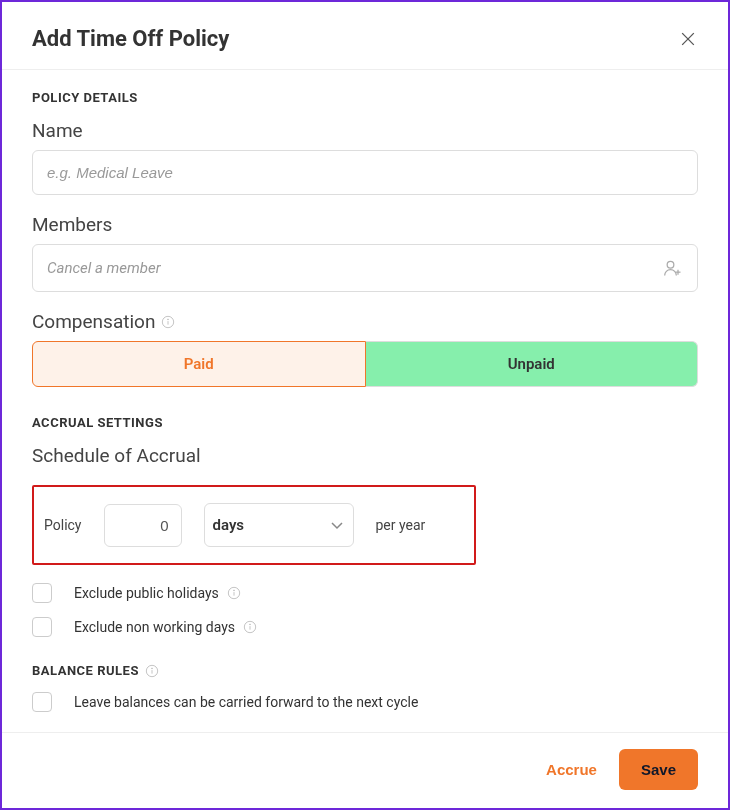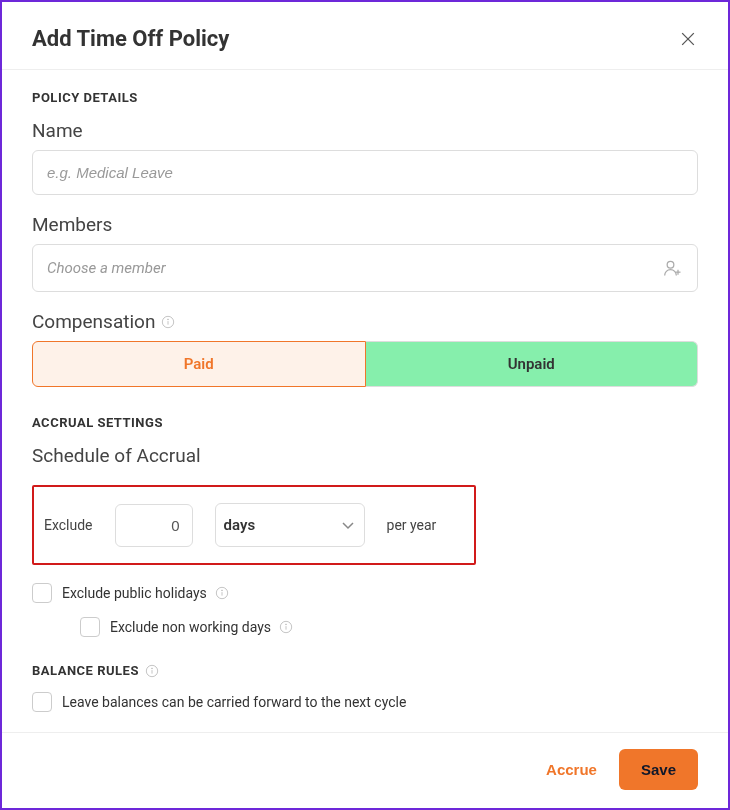--- a/index.html
+++ b/index.html
@@ -147,21 +147,21 @@
       font-size: 15px;
       font-weight: 600;
       display: flex;
       justify-content: space-between;
       align-items: center;
       cursor: pointer;
     }
     .checkbox-row {
       display: flex;
       align-items: center;
-      gap: 10px;
+      gap: 22px;
       margin-bottom: 14px;
     }
     .checkbox {
       width: 20px; height: 20px;
       border: 1px solid #ccc;
       border-radius: 4px;
       cursor: pointer;
       background: #fff;
       flex-shrink: 0;
     }
@@ -219,21 +219,21 @@
     <div class="section-heading">POLICY DETAILS</div>
 
     <div class="field-block">
       <div class="field-label">Name</div>
       <input type="text" class="text-input" placeholder="e.g. Medical Leave" style="">
     </div>
 
     <div class="field-block">
       <div class="field-label">Members</div>
       <div class="member-input">
-        <span class="placeholder">Choose a member</span>
+        <span class="placeholder">Cancel a member</span>
         <span class="person-add-icon">
           <svg viewBox="0 0 24 24" fill="none" stroke="currentColor" stroke-width="1.5">
             <circle cx="9" cy="8" r="4"></circle>
             <path d="M2 21c0-4 3-7 7-7s7 3 7 7"></path>
             <line x1="18" y1="14" x2="18" y2="20"></line>
             <line x1="15" y1="17" x2="21" y2="17"></line>
           </svg>
         </span>
       </div>
     </div>
@@ -255,21 +255,21 @@
       </div>
     </div>
 
     <div class="section-heading">ACCRUAL SETTINGS</div>
 
     <div class="field-block">
       <div class="field-label">Schedule of Accrual</div>
     </div>
 
     <div class="accrue-box">
-      <span class="accrue-label">Exclude</span>
+      <span class="accrue-label">Policy</span>
       <input type="text" class="num-input" value="0" style="">
       <div class="unit-select">
         <span>days</span>
         <span class="select-arrow">
           <svg viewBox="0 0 16 16" fill="none" stroke="currentColor" stroke-width="1.5">
               <polyline points="3,6 8,11 13,6"></polyline>
             </svg>
         </span>
       </div>
       <span class="accrue-label">per year</span>
@@ -282,21 +282,21 @@
         <span class="info-icon">
           <svg viewBox="0 0 16 16" fill="none" stroke="currentColor" stroke-width="1">
               <circle cx="8" cy="8" r="6.5"></circle>
               <line x1="8" y1="7" x2="8" y2="11"></line>
               <circle cx="8" cy="5" r="0.5" fill="currentColor"></circle>
             </svg>
         </span>
       </div>
     </div>
 
-    <div class="checkbox-row" style="margin-bottom:26px;margin-left:48px;">
+    <div class="checkbox-row" style="margin-bottom:26px;">
       <div class="checkbox"></div>
       <div class="checkbox-label">
         <span>Exclude non working days</span>
         <span class="info-icon">
           <svg viewBox="0 0 16 16" fill="none" stroke="currentColor" stroke-width="1">
               <circle cx="8" cy="8" r="6.5"></circle>
               <line x1="8" y1="7" x2="8" y2="11"></line>
               <circle cx="8" cy="5" r="0.5" fill="currentColor"></circle>
             </svg>
         </span>

